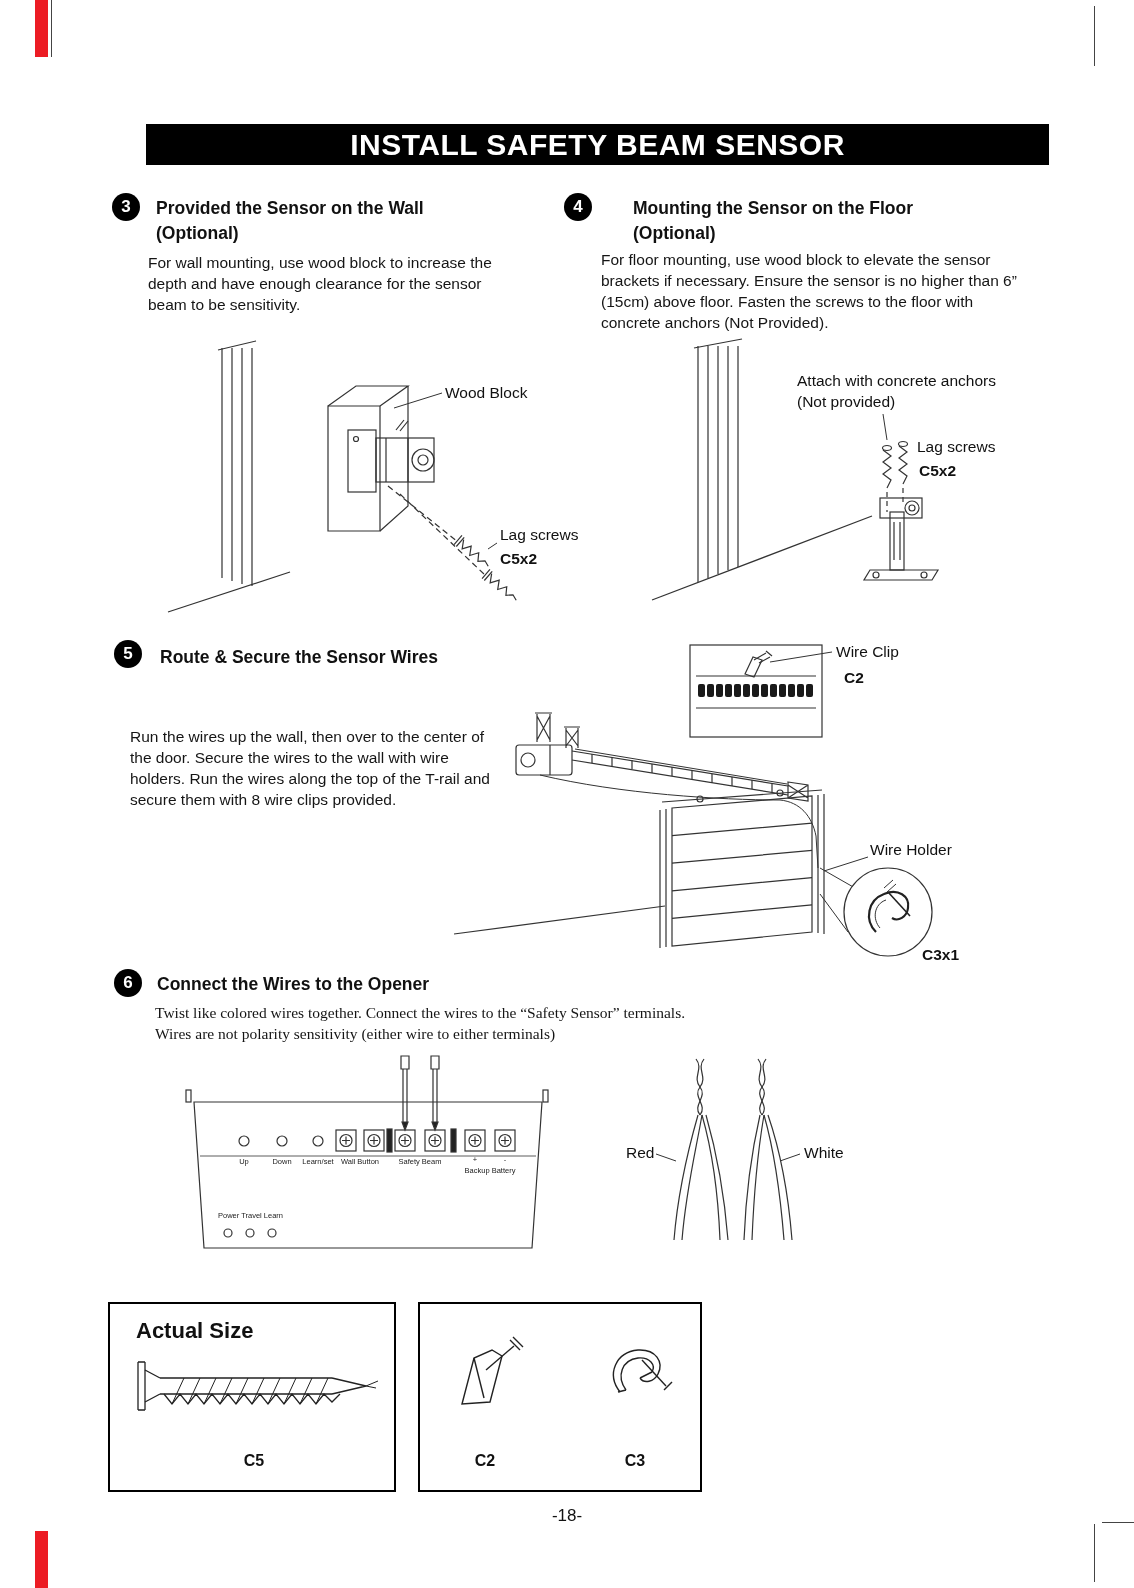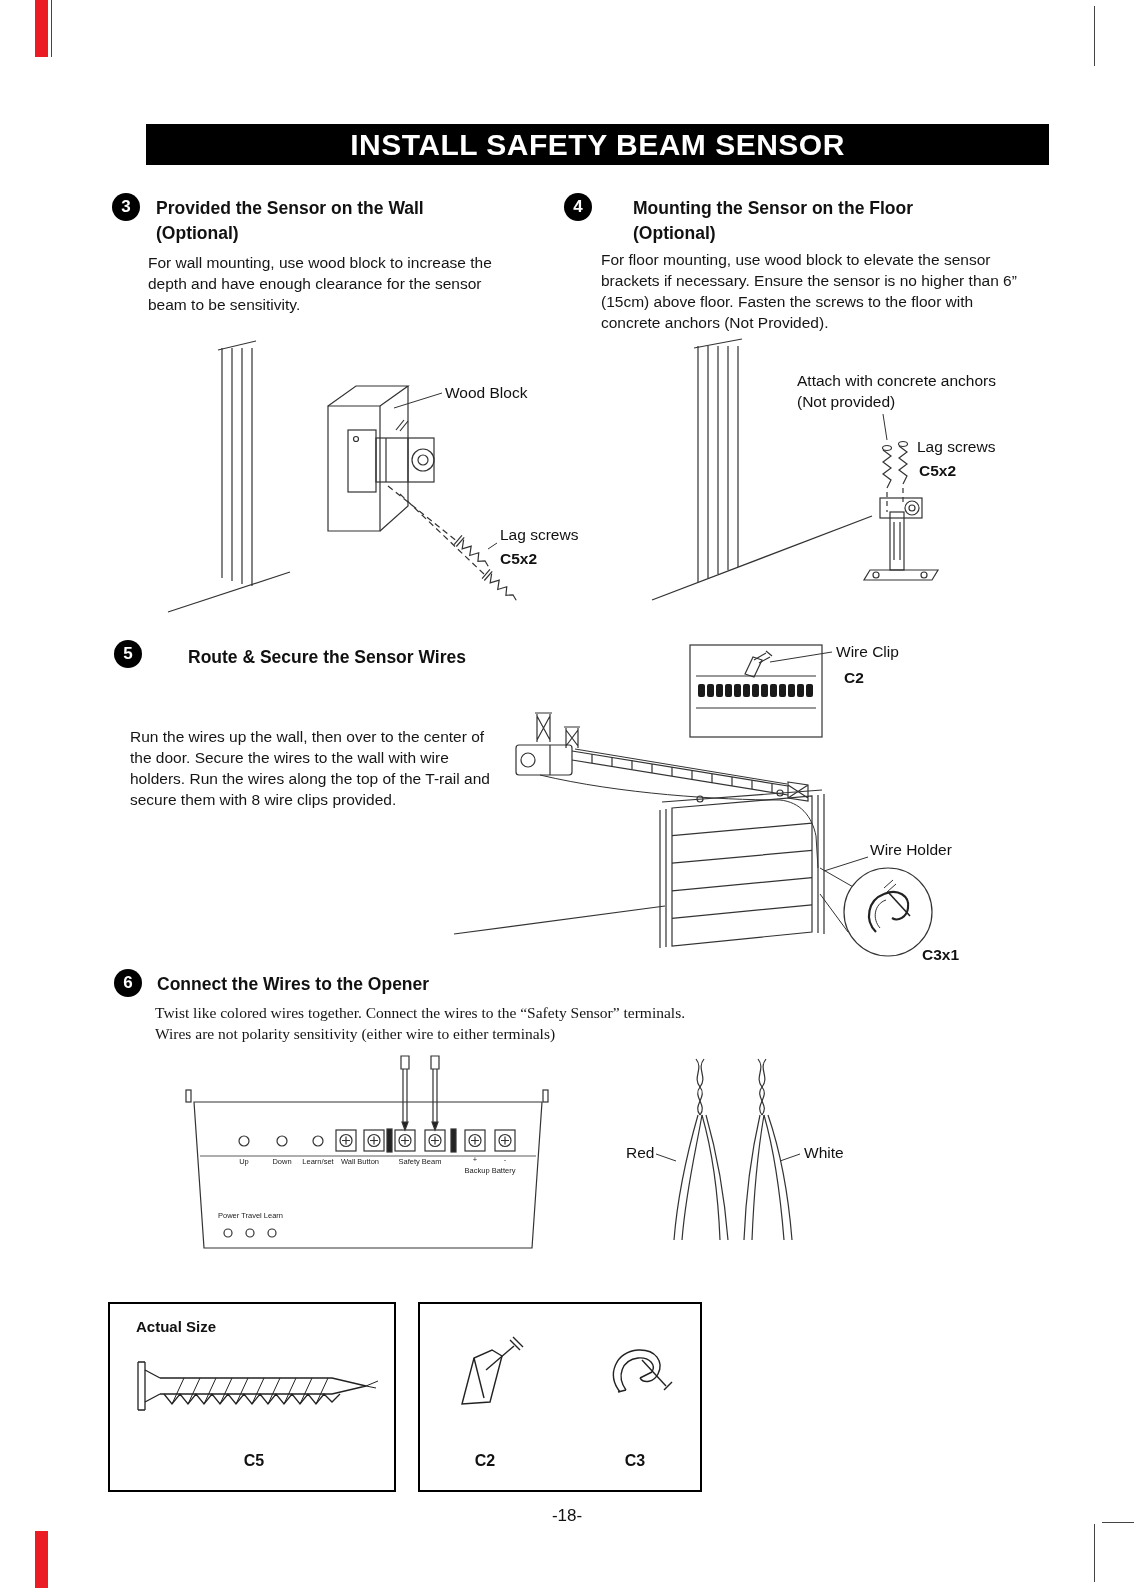--- a/index.html
+++ b/index.html
@@ -10,21 +10,21 @@
   .cropline { position:absolute; background:#444; }
   .header-bar { position:absolute; background:#000; color:#fff; display:flex;
                 align-items:center; justify-content:center; font-weight:bold;
                 font-size:30px; letter-spacing:.5px; }
   .badge { position:absolute; width:28px; height:28px; border-radius:50%; background:#000;
            color:#fff; font-size:17px; font-weight:bold; display:flex;
            align-items:center; justify-content:center; }
   .step-title { position:absolute; font-size:17.5px; font-weight:bold; line-height:1.4; }
   .body-text { position:absolute; font-size:15.5px; line-height:1.36; color:#151515; }
   .hw-box { position:absolute; border:2px solid #000; background:#fff; }
-  .hw-title { position:absolute; font-weight:bold; font-size:15px; }
+  .hw-title { position:absolute; font-weight:bold; font-size:22px; }
   .hw-label { position:absolute; font-weight:bold; font-size:16px; text-align:center; }
   .page-num { position:absolute; left:0; width:100%; text-align:center; font-size:17px; }
   svg { position:absolute; overflow:visible; }
   svg text { font-family:"Liberation Sans", sans-serif; font-size:15.5px; fill:#111; }
   svg text.b { font-weight:bold; }
   svg text.tiny { font-size:7.5px; fill:#222; }
   .ln { stroke:#333; fill:none; stroke-width:1.2; }
   .thin { stroke:#333; fill:none; stroke-width:1; }
 </style>
 </head>
@@ -124,21 +124,21 @@
       <path stroke-dasharray="5 4" d="M247,156 V176 M263,152 V168"></path>
     </g>
     <path class="thin" d="M243,78 L247,104"></path>
     <text x="157" y="50">Attach with concrete anchors</text>
     <text x="157" y="71">(Not provided)</text>
     <text x="277" y="116">Lag screws</text>
     <text x="279" y="140" class="b">C5x2</text>
   </svg>
 
   <div class="badge" style="left:114px; top:640px;">5</div>
-  <div class="step-title" style="left:160px; top:645px;margin-left:28px;">Route &amp; Secure the Sensor Wires</div>
+  <div class="step-title" style="left:160px; top:645px;">Route &amp; Secure the Sensor Wires</div>
   <p class="body-text" style="left:130px; top:726px; width:372px;">Run the wires up the wall, then over to the center of the door. Secure the wires to the wall with wire holders. Run the wires along the top of the T-rail and secure them with 8 wire clips provided.</p>
 
   <svg style="left:440px; top:636px;" width="545" height="340" viewBox="0 0 545 340">
 
     <g class="ln">
       <rect x="76" y="109" width="56" height="30" rx="3"></rect>
       <circle cx="88" cy="124" r="7"></circle>
       <path d="M110,109 V139"></path>
       <path d="M97,78 V106 M110,78 V106 M95,77 H112 M97,80 L110,104 M110,80 L97,104"></path>
       <path d="M126,92 V112 M138,92 V112 M124,91 H140 M126,94 L138,110 M138,94 L126,110"></path>

